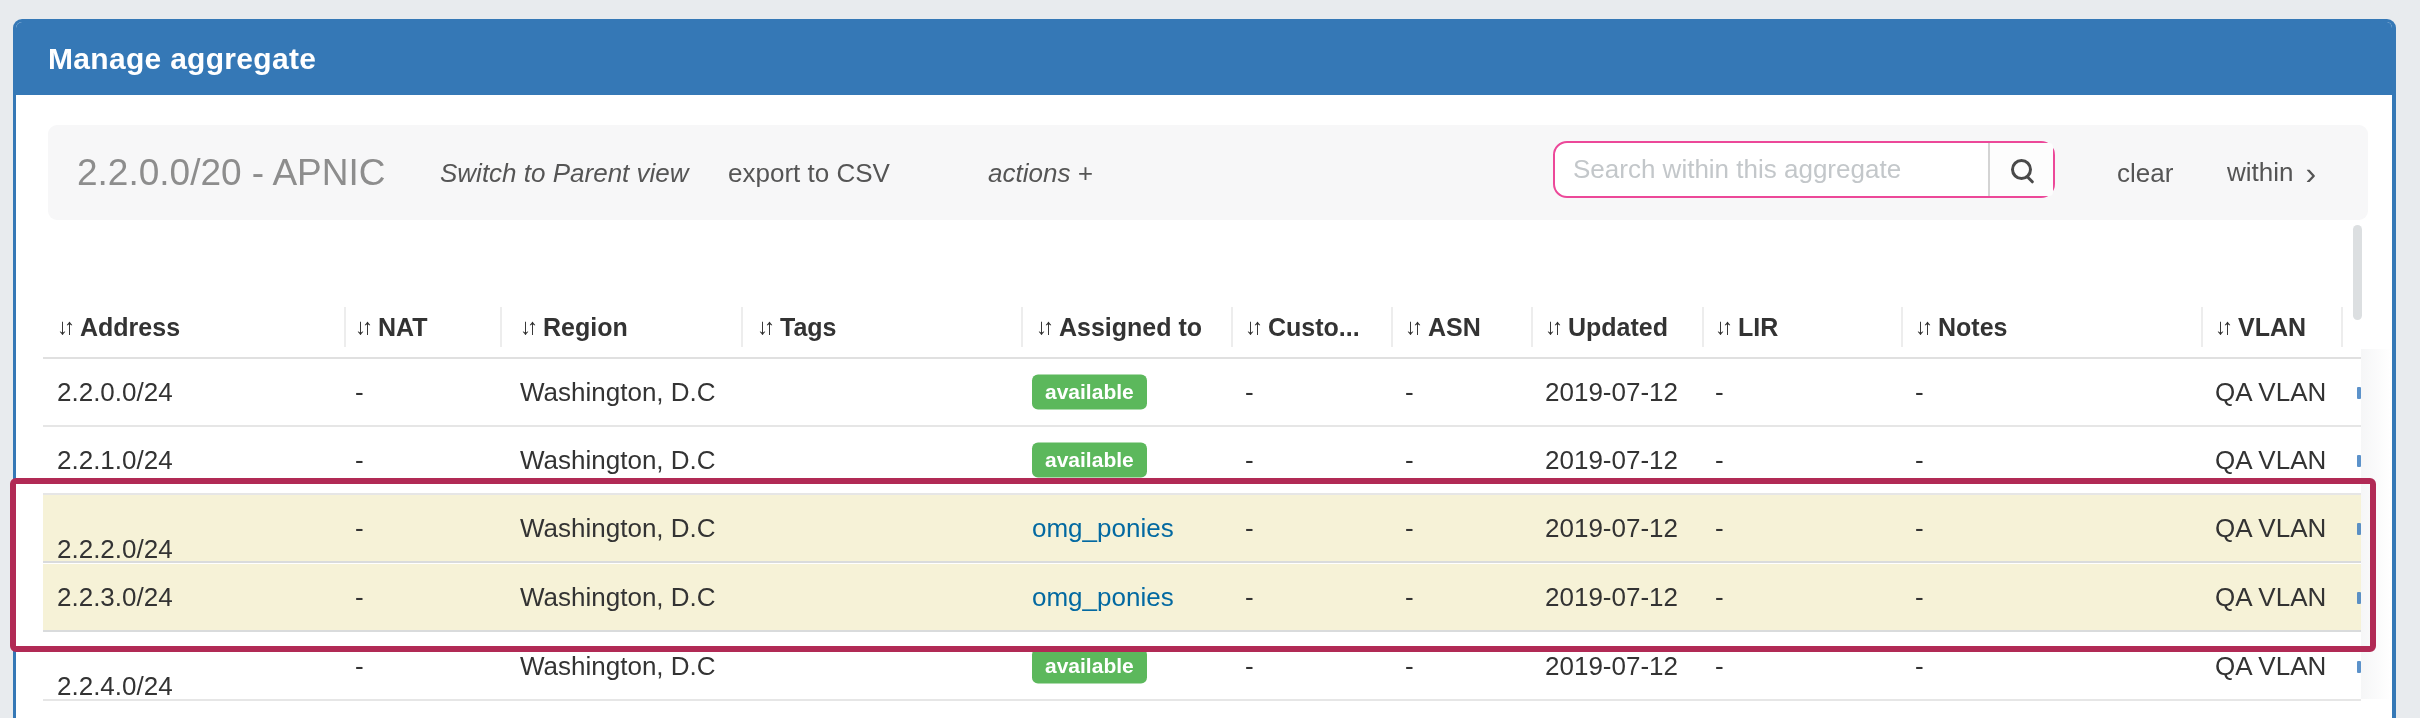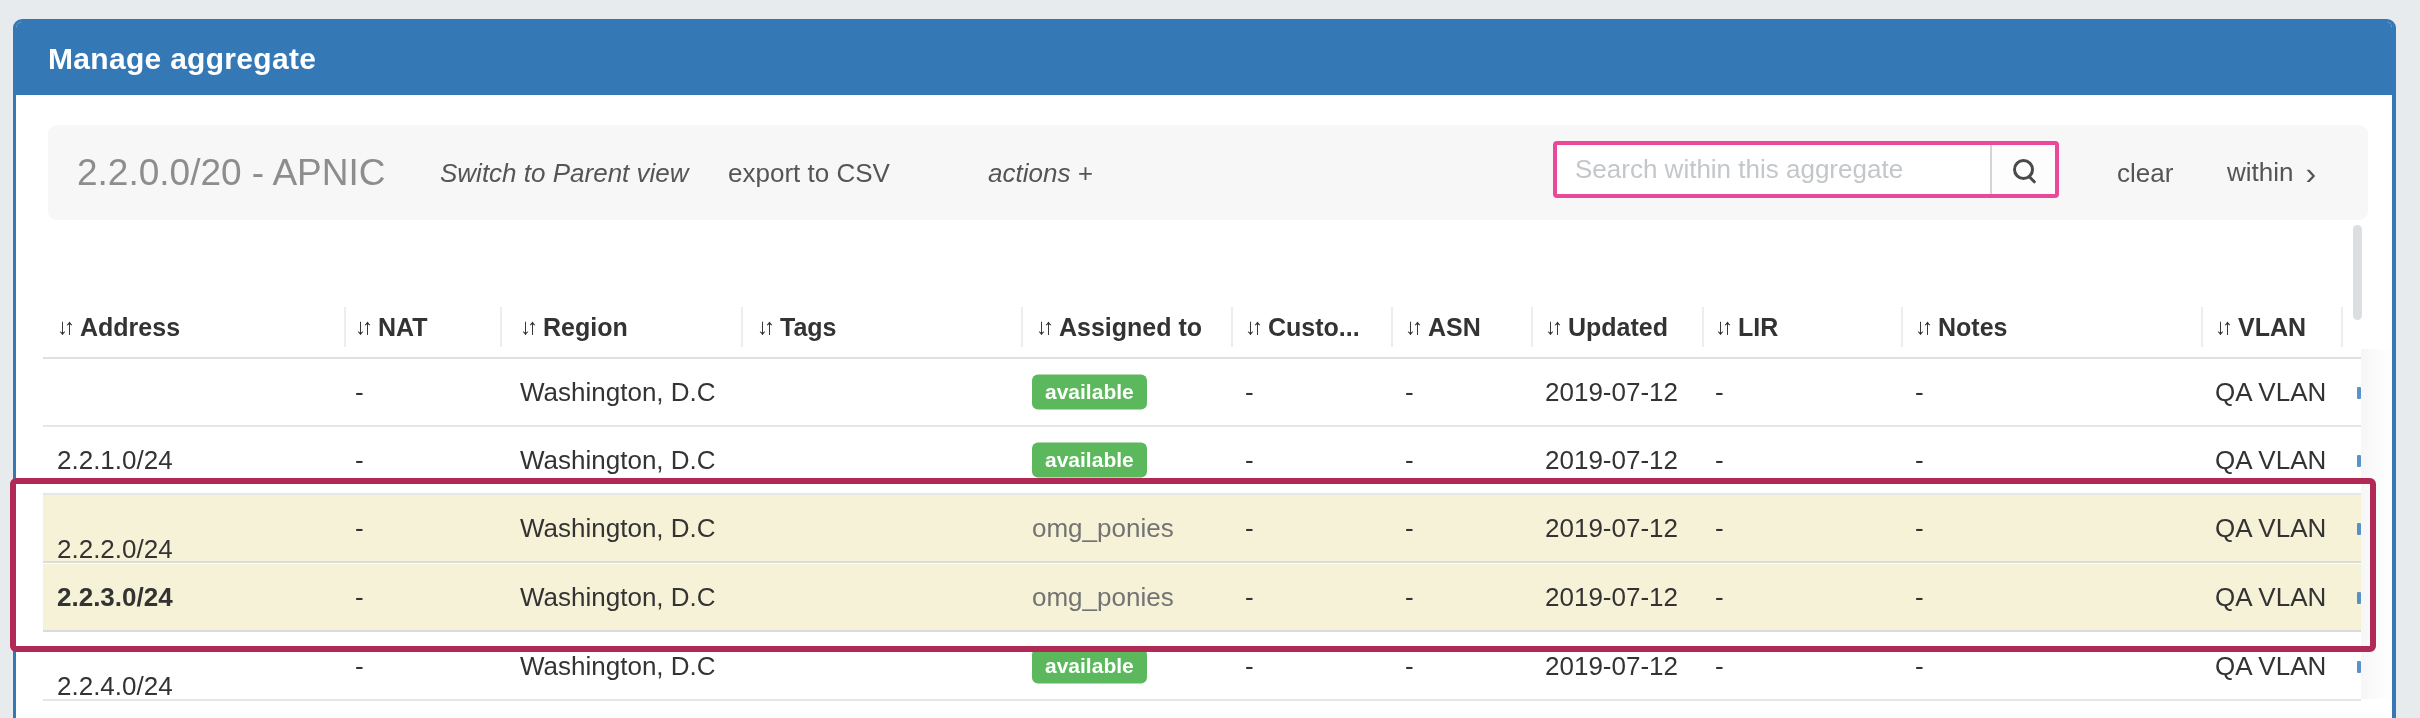--- a/index.html
+++ b/index.html
@@ -29,21 +29,21 @@
     background:#f7f7f8;border-radius:9px;
   }
   .tb-item{position:absolute;top:50%;transform:translateY(-50%);white-space:nowrap;text-align:right;}
   .agg-label{left:29px;font-size:37px;color:#8d8d8d;}
   .tb-link{font-size:26px;color:#555;cursor:pointer;}
   .tb-link.switch{left:392px;font-style:italic;}
   .tb-link.export{left:680px;}
   .tb-link.actions{left:940px;font-style:italic;}
   .search-group{
     position:absolute;left:1505px;top:16px;height:57px;display:flex;
-    border:4px solid #ec4899;border-radius:4px;background:#fff;box-sizing:border-box;
+    border:2px solid #ec4899;border-radius:14px;background:#fff;box-sizing:border-box;
   }
   .search-input{
     width:433px;height:100%;border:none;outline:none;background:transparent;
     font-family:"Liberation Sans",sans-serif;font-size:26px;color:#333;
     padding:0 0 0 18px;box-sizing:border-box;
   }
   .search-input::placeholder{color:#c3c7ca;opacity:1;}
   .search-btn{
     width:65px;border:none;border-left:2px solid #d4d4d4;background:#fdfdfd;
     display:flex;align-items:center;justify-content:center;cursor:pointer;
@@ -80,21 +80,21 @@
     position:absolute;left:27px;width:2318px;height:66px;
     border-bottom:2px solid #e6e6e6;background:#fff;
   }
   .trow.hl{background:#f6f2d7;border-bottom-color:#d9dbdc;}
   .cell{
     position:absolute;top:0;height:66px;line-height:66px;
     font-size:26px;color:#333;white-space:nowrap;
   }
   .cell-link{
     position:absolute;top:0;height:66px;line-height:66px;
-    font-size:26px;color:#737373;text-decoration:none;cursor:pointer;white-space:nowrap;
+    font-size:26px;color:#0369a1;text-decoration:none;cursor:pointer;white-space:nowrap;
   }
   .badge{
     position:absolute;top:50%;transform:translateY(-50%);
     background:#5cb85c;color:#fff;font-size:21px;font-weight:bold;
     padding:6px 13px;border-radius:6px;cursor:pointer;line-height:1.1;
   }
   .edge-dot{
     position:absolute;left:2314px;top:28px;width:4px;height:12px;
     background:#3f7fc1;border-radius:1px;opacity:.85;
   }
@@ -194,20 +194,21 @@
         <div class="col-sep" style="left: 1375px;"></div>
         <div class="col-sep" style="left: 1515px;"></div>
         <div class="col-sep" style="left: 1686px;"></div>
         <div class="col-sep" style="left: 1885px;"></div>
         <div class="col-sep" style="left: 2185px;"></div>
         <div class="col-sep" style="left: 2325px;"></div>
       </div>
     <div class="head-rule"></div>
     <div id="table-body">
         <div class="trow" style="top: 264px;">
+          <span class="cell" style="left: 14px;">2.2.0.0/24</span>
           <span class="cell" style="left: 312px;">-</span>
           <span class="cell" style="left: 477px;">Washington, D.C</span>
           <span class="cell" style="left: 714px;"></span>
           <span class="badge" style="left: 989px;">available</span>
           <span class="cell" style="left: 1202px;">-</span>
           <span class="cell" style="left: 1362px;">-</span>
           <span class="cell" style="left: 1502px;">2019-07-12</span>
           <span class="cell" style="left: 1672px;">-</span>
           <span class="cell" style="left: 1872px;">-</span>
           <span class="cell" style="left: 2172px;">QA VLAN</span>
@@ -235,21 +236,21 @@
           <a class="cell-link" style="left: 989px;">omg_ponies</a>
           <span class="cell" style="left: 1202px;">-</span>
           <span class="cell" style="left: 1362px;">-</span>
           <span class="cell" style="left: 1502px;">2019-07-12</span>
           <span class="cell" style="left: 1672px;">-</span>
           <span class="cell" style="left: 1872px;">-</span>
           <span class="cell" style="left: 2172px;">QA VLAN</span>
           <div class="edge-dot"></div>
         </div>
         <div class="trow hl" style="top: 469px;">
-          <span class="cell" style="left: 14px; font-weight: bold;">2.2.3.0/24</span>
+          <span class="cell" style="left: 14px;">2.2.3.0/24</span>
           <span class="cell" style="left: 312px;">-</span>
           <span class="cell" style="left: 477px;">Washington, D.C</span>
           <span class="cell" style="left: 714px;"></span>
           <a class="cell-link" style="left: 989px;">omg_ponies</a>
           <span class="cell" style="left: 1202px;">-</span>
           <span class="cell" style="left: 1362px;">-</span>
           <span class="cell" style="left: 1502px;">2019-07-12</span>
           <span class="cell" style="left: 1672px;">-</span>
           <span class="cell" style="left: 1872px;">-</span>
           <span class="cell" style="left: 2172px;">QA VLAN</span>

